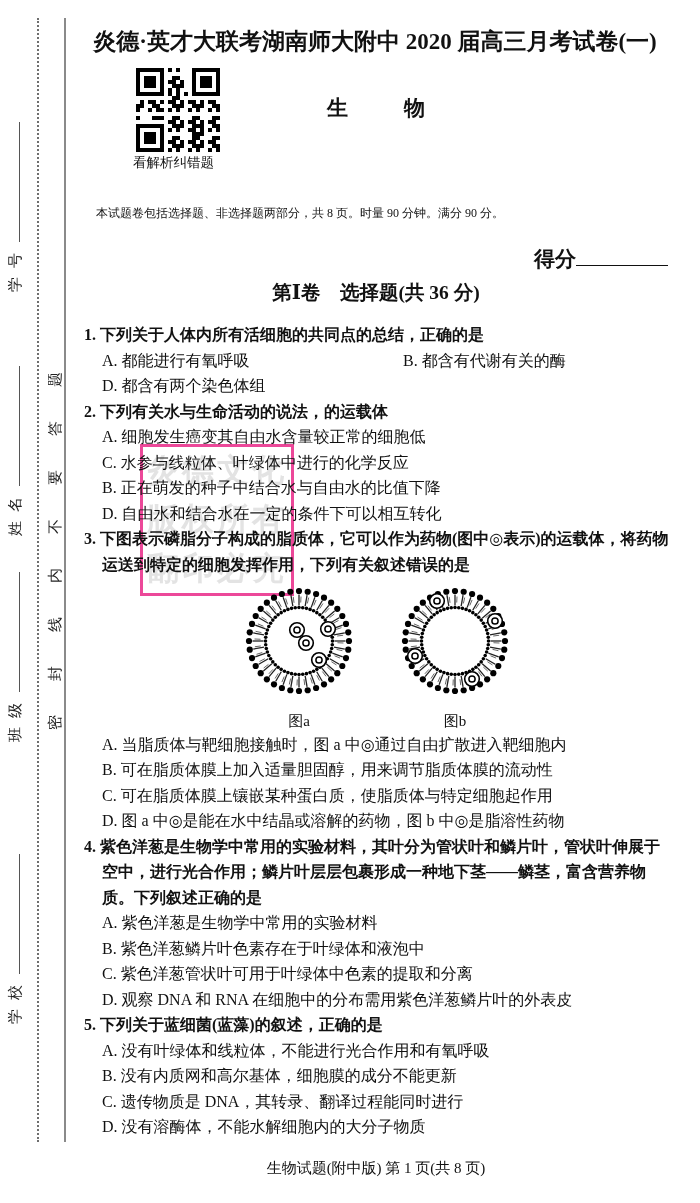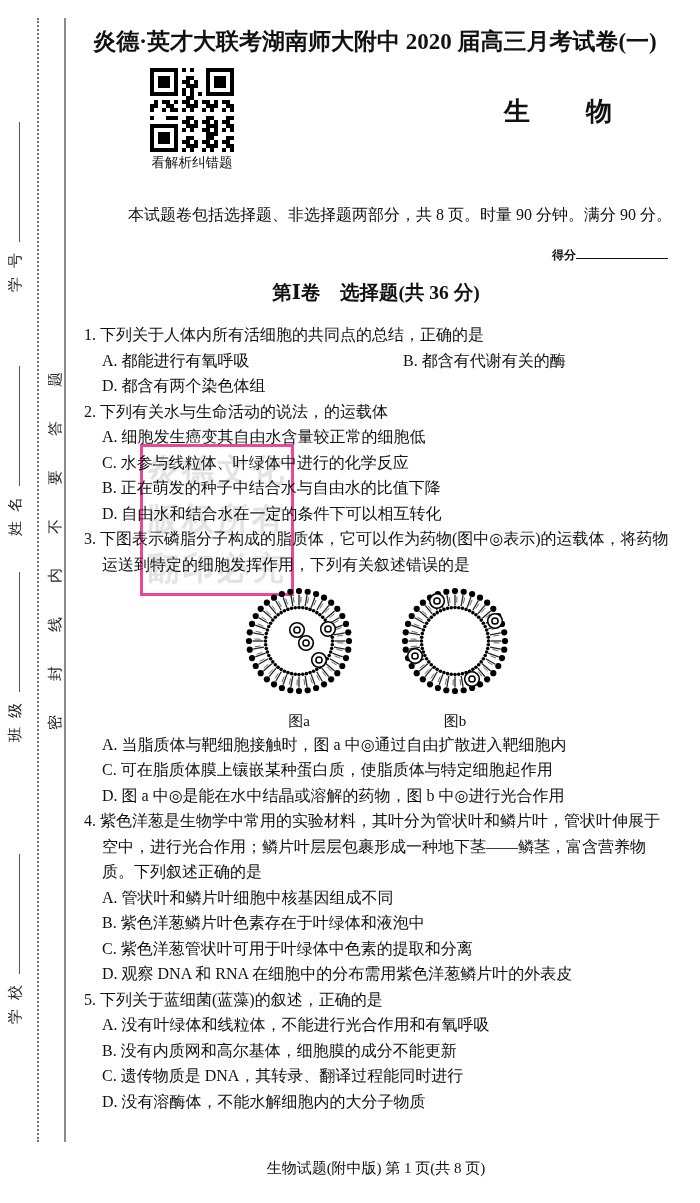--- a/index.html
+++ b/index.html
@@ -33,40 +33,40 @@
     border:3px solid #ec4899; z-index:0;
     display:flex; flex-direction:column; justify-content:space-around;
     text-align:center; font-weight:bold; font-size:32px; color:#e3e3e3;
     letter-spacing:3px; user-select:none;
   }
   
   .exam-title {
     position:absolute; left:80px; top:26px; width:590px; text-align:center;
     font-size:23px; font-weight:900; white-space:nowrap; z-index:2;
   }
-  .qr-block { position:absolute; left:147px; top:67px; width:90px; text-align:center; z-index:2; }
+  .qr-block { position:absolute; left:133px; top:67px; width:90px; text-align:left; z-index:2; }
   .qr-block svg { display:block; margin:0 auto; }
   .qr-caption { font-size:13.5px; margin-top:1px; white-space:nowrap; }
   .subject {
-    position:absolute; left:84px; top:94px; width:584px; text-align:right;
-    font-size:26px; font-weight:bold; z-index:2;
+    position:absolute; left:84px; top:94px; width:584px; text-align:center;
+    font-size:21px; font-weight:bold; z-index:2;
   }
   .subject span { letter-spacing:56px; text-indent:56px; display:inline-block; }
-  .intro { position:absolute; left:96px; top:205px; width:584px; font-size:16px; text-indent:2em; z-index:2; }
+  .intro { position:absolute; left:72px; top:205px; width:584px; font-size:12px; text-indent:2em; z-index:2; }
   .score-row { position:absolute; left:84px; top:245px; width:584px; text-align:right; z-index:2; }
-  .score-label { font-weight:bold; font-size:12px; }
+  .score-label { font-weight:bold; font-size:21px; }
   .score-blank { display:inline-block; width:92px; border-bottom:1.5px solid #111; height:6px; }
   .section-title {
     position:absolute; left:84px; top:279px; width:584px; text-align:center;
     font-size:19.5px; font-weight:bold; z-index:2;
   }
   
   .content { position:absolute; left:84px; top:322px; width:586px; font-size:16px; line-height:25.5px; z-index:2; }
   .subtitle .b { font-weight:bold; }
-  .stem { padding-left:18px; text-indent:-18px; }
+  .stem { padding-left:18px; text-indent:-18px;font-weight:bold; }
   .opt  { padding-left:18px; }
   .opts2 { display:grid; grid-template-columns:53% 47%; padding-left:18px; }
   .opts2 .opt { padding-left:0; }
   .fig-row { display:flex; justify-content:center; gap:24px; margin:3px 0 1px 0; }
   .fig { text-align:center; }
   .fig-label { font-size:15px; line-height:19px; }
   
   .footer { position:absolute; left:84px; top:1159px; width:584px; text-align:center; font-size:15px; z-index:2; }
 </style>
 </head>
@@ -617,29 +617,30 @@
             <circle cx="106" cy="41" r="3.1" fill="#fff" stroke="#000" stroke-width="1.5"></circle>
             <circle cx="26" cy="76" r="7.3" fill="#fff" stroke="#000" stroke-width="1.6"></circle>
             <circle cx="26" cy="76" r="3.1" fill="#fff" stroke="#000" stroke-width="1.5"></circle>
             <circle cx="83" cy="99" r="7.3" fill="#fff" stroke="#000" stroke-width="1.6"></circle>
             <circle cx="83" cy="99" r="3.1" fill="#fff" stroke="#000" stroke-width="1.5"></circle>
           </svg>
         <div class="fig-label">图b</div>
       </div>
     </div>
     <div class="opt">A. 当脂质体与靶细胞接触时，图 a 中◎通过自由扩散进入靶细胞内</div>
+    <div class="opt">B. 可在脂质体膜上加入适量胆固醇，用来调节脂质体膜的流动性</div>
     <div class="opt">C. 可在脂质体膜上镶嵌某种蛋白质，使脂质体与特定细胞起作用</div>
-    <div class="opt">D. 图 a 中◎是能在水中结晶或溶解的药物，图 b 中◎进行光合作用</div>
+    <div class="opt">D. 图 a 中◎是能在水中结晶或溶解的药物，图 b 中◎是脂溶性药物</div>
   </div>
 
   <div class="q">
     <div class="stem">
       <span>4.</span> <span>紫色洋葱是生物学中常用的实验材料，其叶分为管状叶和鳞片叶，管状叶伸展于空中，进行光合作用；鳞片叶层层包裹形成一种地下茎——鳞茎，富含营养物质。下列叙述正确的是</span>
     </div>
-    <div class="opt">A. 管状叶和鳞片叶细胞中核基因组成不同</div>
+    <div class="opt">A. 紫色洋葱是生物学中常用的实验材料</div>
     <div class="opt">B. 紫色洋葱鳞片叶色素存在于叶绿体和液泡中</div>
     <div class="opt">C. 紫色洋葱管状叶可用于叶绿体中色素的提取和分离</div>
     <div class="opt">D. 观察 DNA 和 RNA 在细胞中的分布需用紫色洋葱鳞片叶的外表皮</div>
   </div>
 
   <div class="q">
     <div class="stem">
       <span>5.</span> <span>下列关于蓝细菌(蓝藻)的叙述，正确的是</span>
     </div>
     <div class="opt">A. 没有叶绿体和线粒体，不能进行光合作用和有氧呼吸</div>

